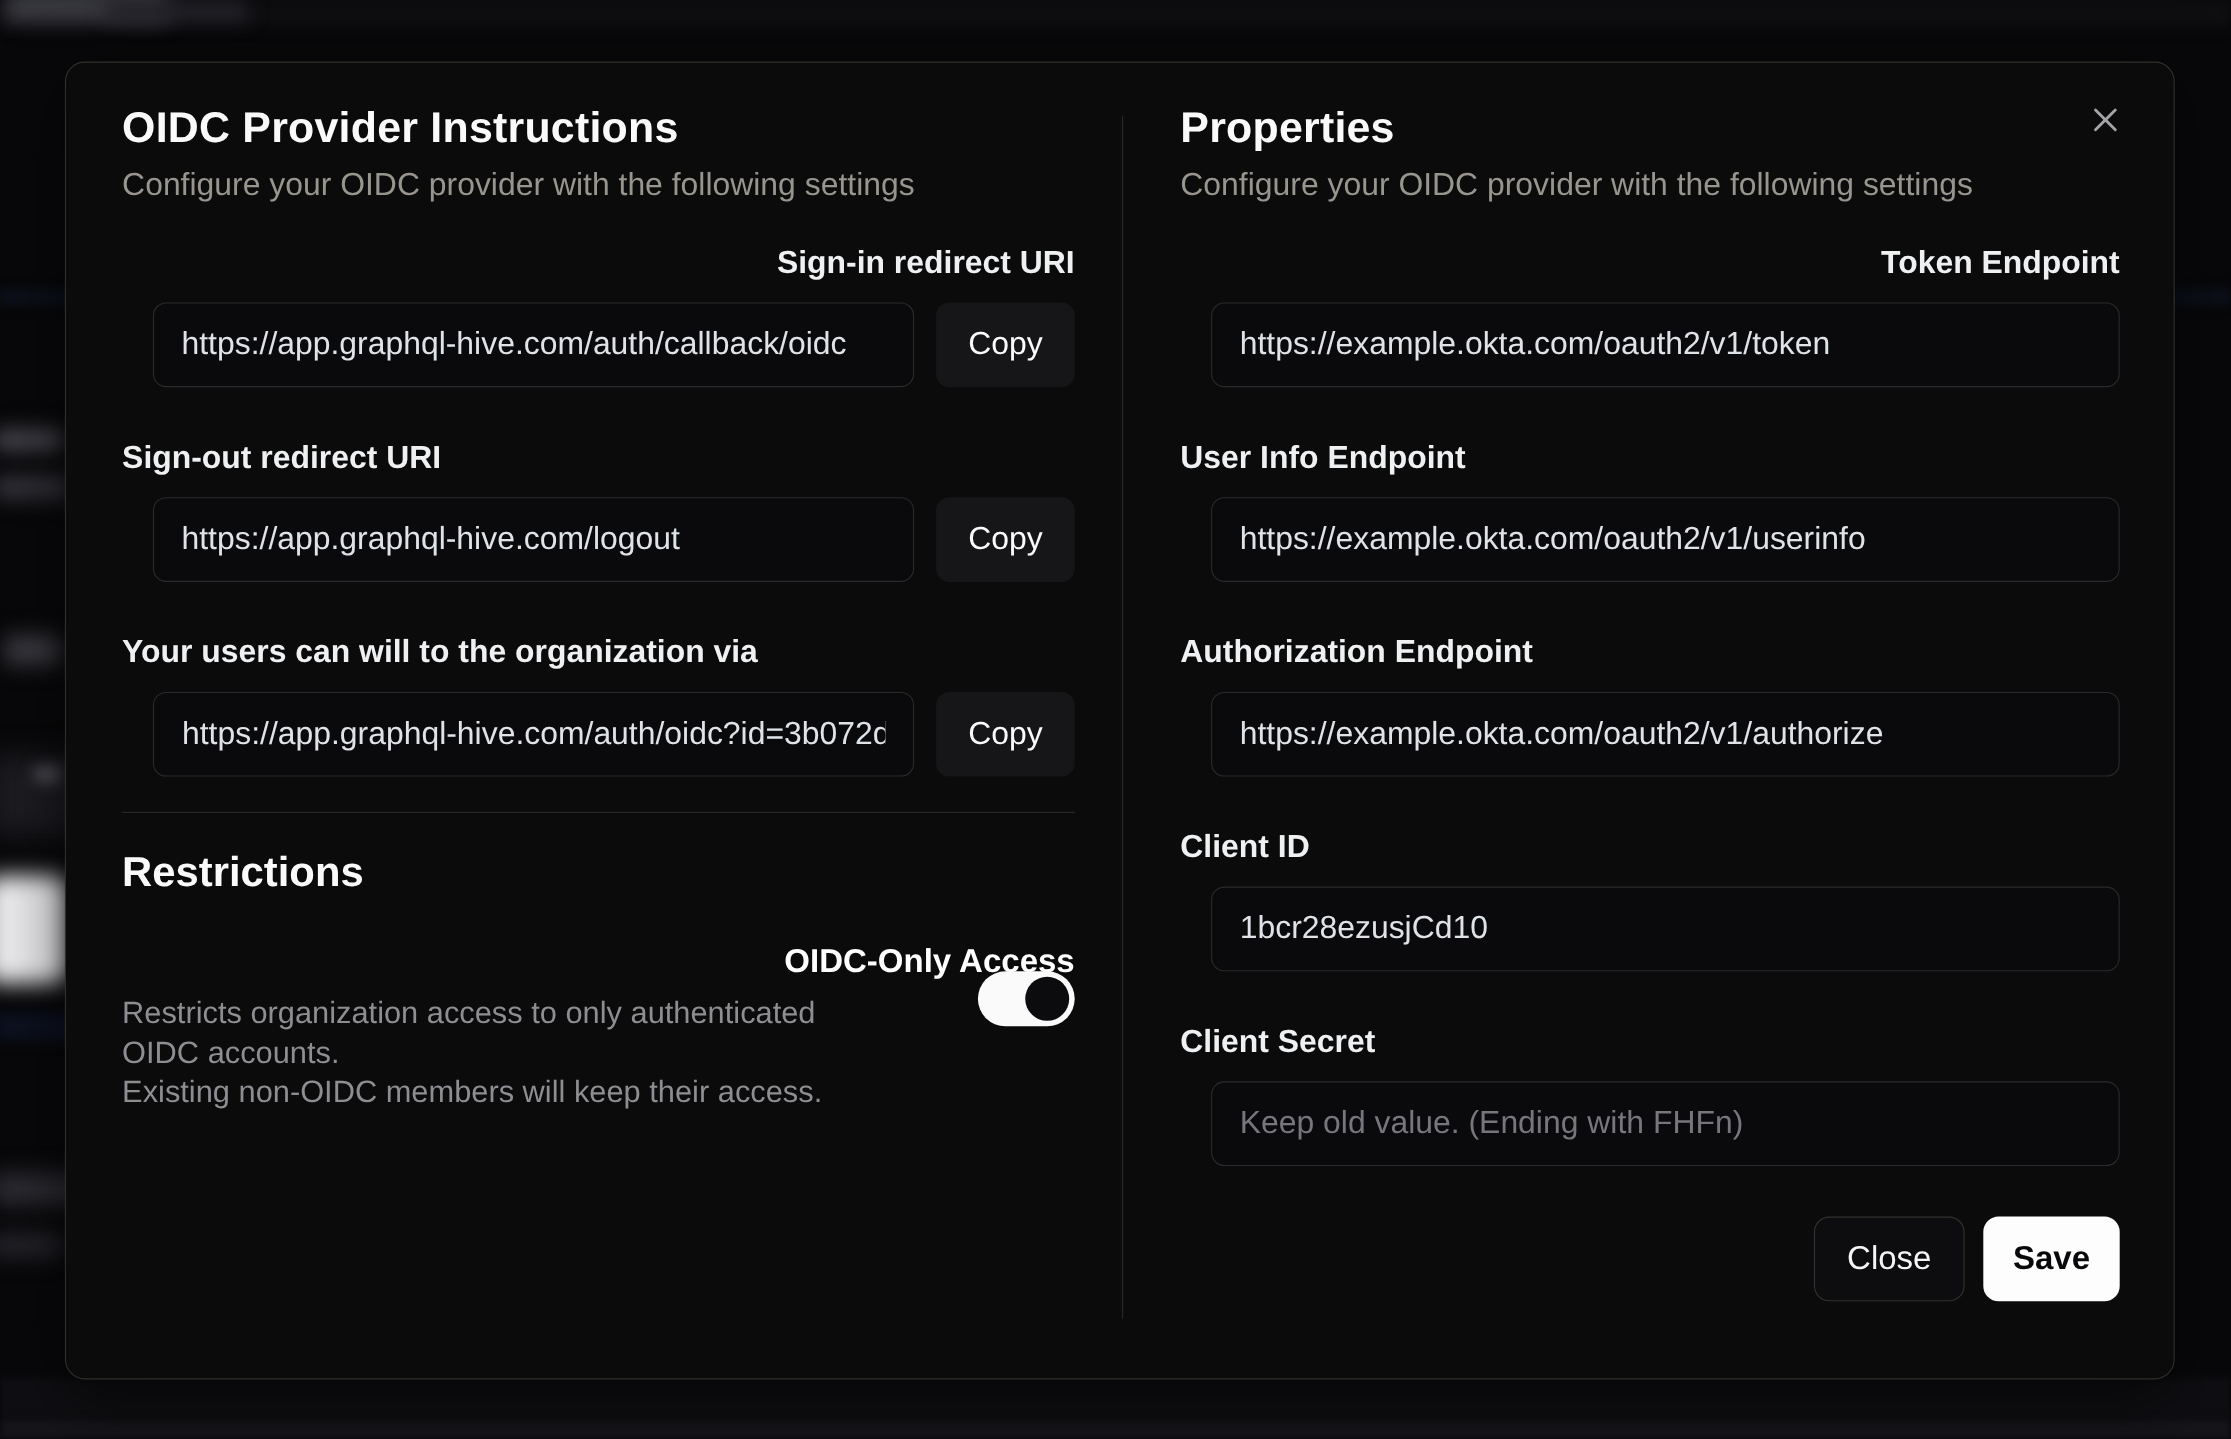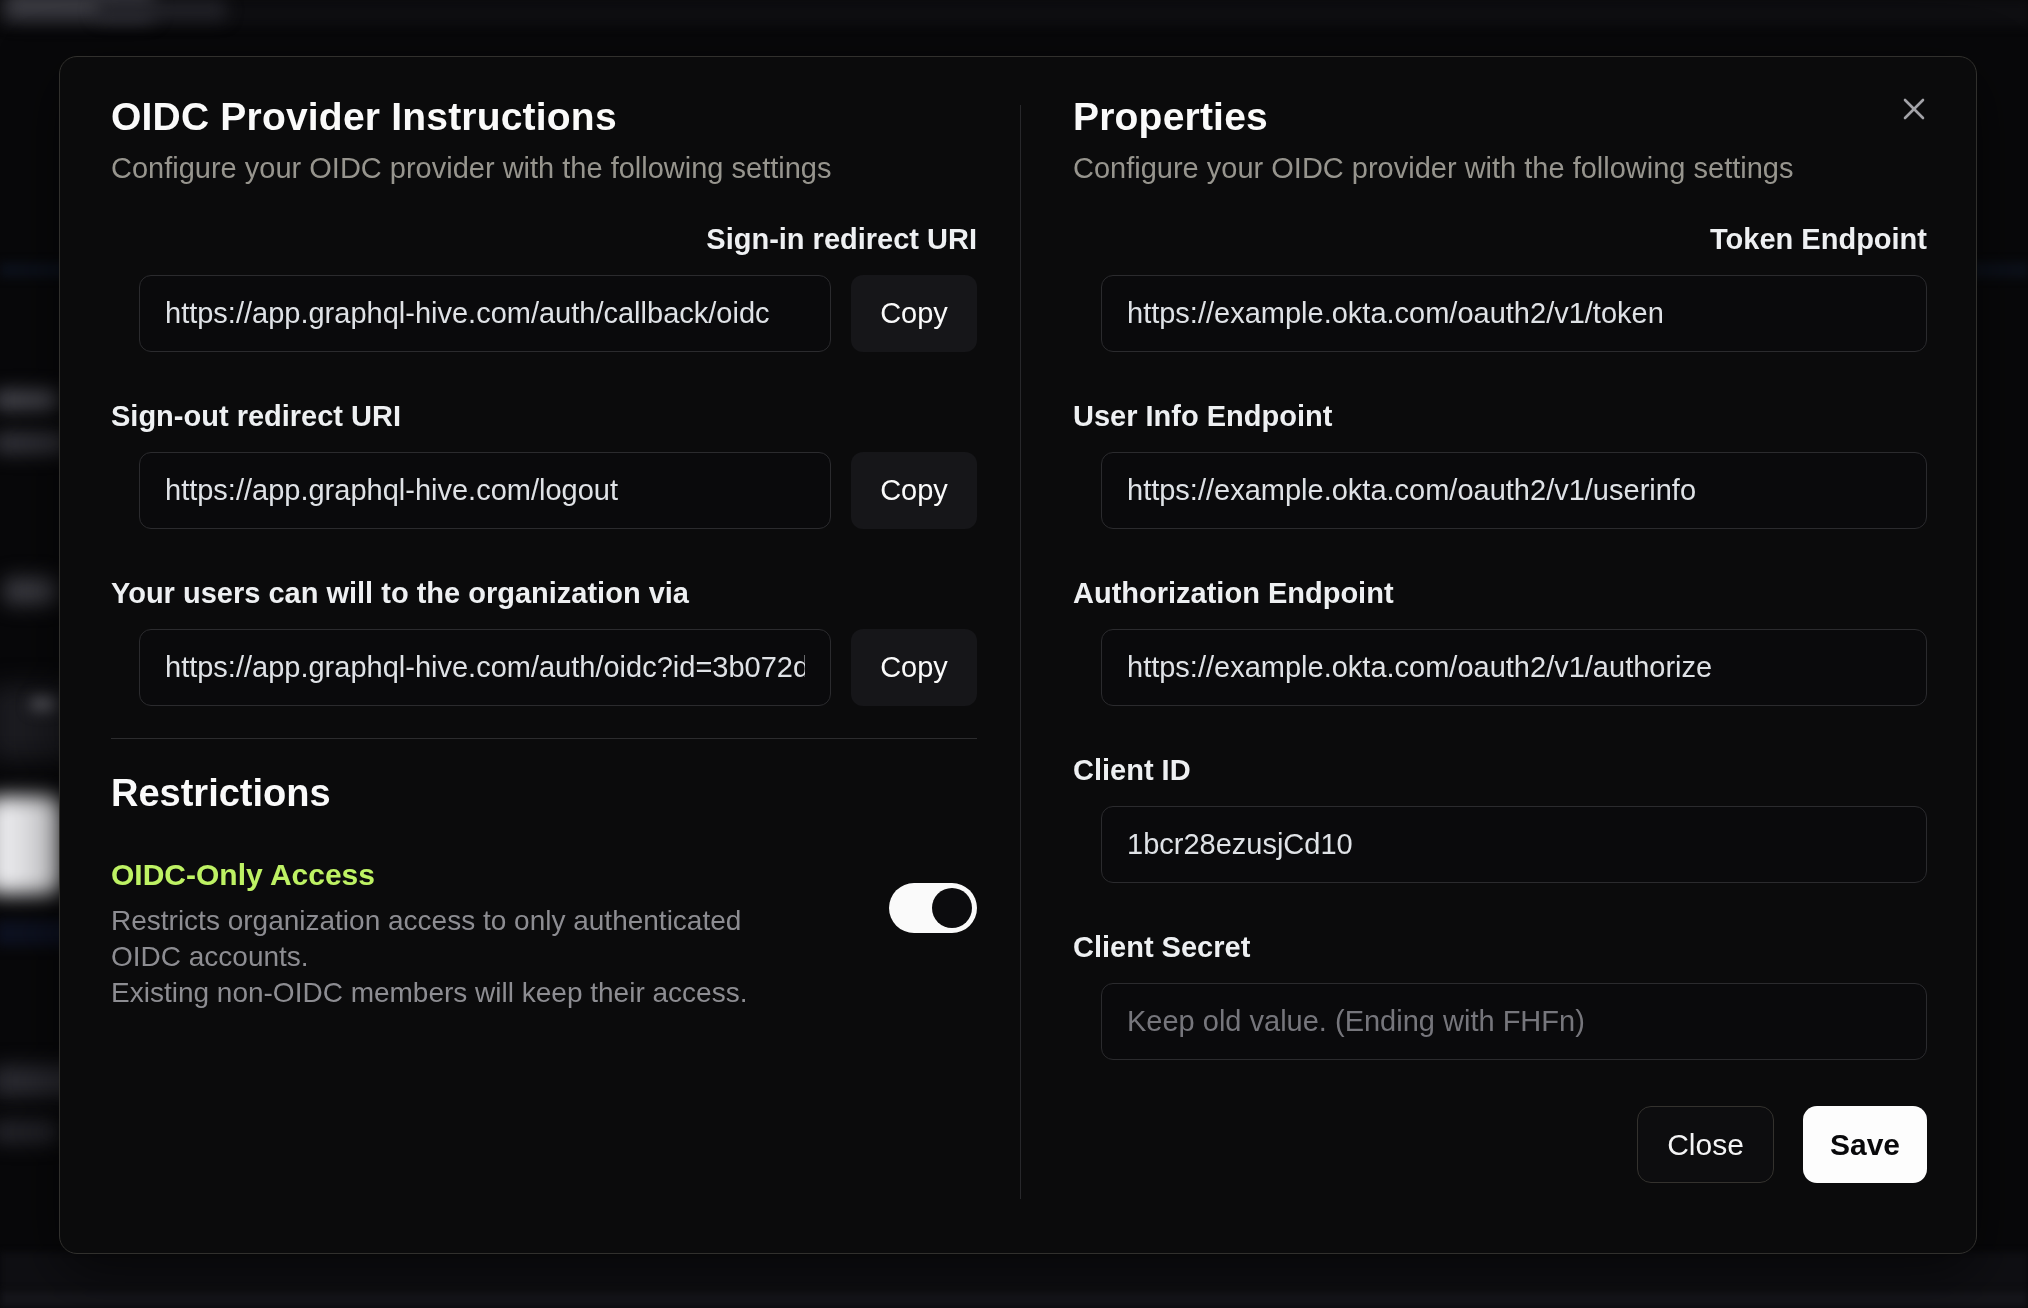--- a/index.html
+++ b/index.html
@@ -108,21 +108,22 @@
   .restrictions-title {
     margin-top: 30px;
     font-size: 38px; line-height: 48px;
     font-weight: 700;
     color: #fafafa;
   }
   .restriction-row { position: relative; margin-top: 38px; }
   .restriction-label {
     font-size: 30px; line-height: 40px;
     font-weight: 700;
-    color: #bef264;
+    color: #ffffff;
+    text-align: right;
   }
   .restriction-desc {
     margin-top: 8px;
     font-size: 28px; line-height: 36px;
     color: #8d8d92;
     max-width: 700px;
   }
   .switch {
     position: absolute; right: 0; top: 28px;
     width: 88px; height: 50px;
@@ -140,21 +141,20 @@
   .actions {
     display: flex; justify-content: flex-end; gap: 17px;
     margin-top: 46px;
   }
   .btn {
     height: 77px;
     border-radius: 14px;
     font-family: "Liberation Sans", sans-serif;
     font-size: 30px; font-weight: 500;
     cursor: pointer;
-    margin-left: 12px;
   }
   .btn-close {
     width: 137px;
     background: #0d0d0f;
     border: 1px solid #34322e;
     color: #f4f4f5;
   }
   .btn-save {
     width: 124px;
     background: #fdfdfd;

